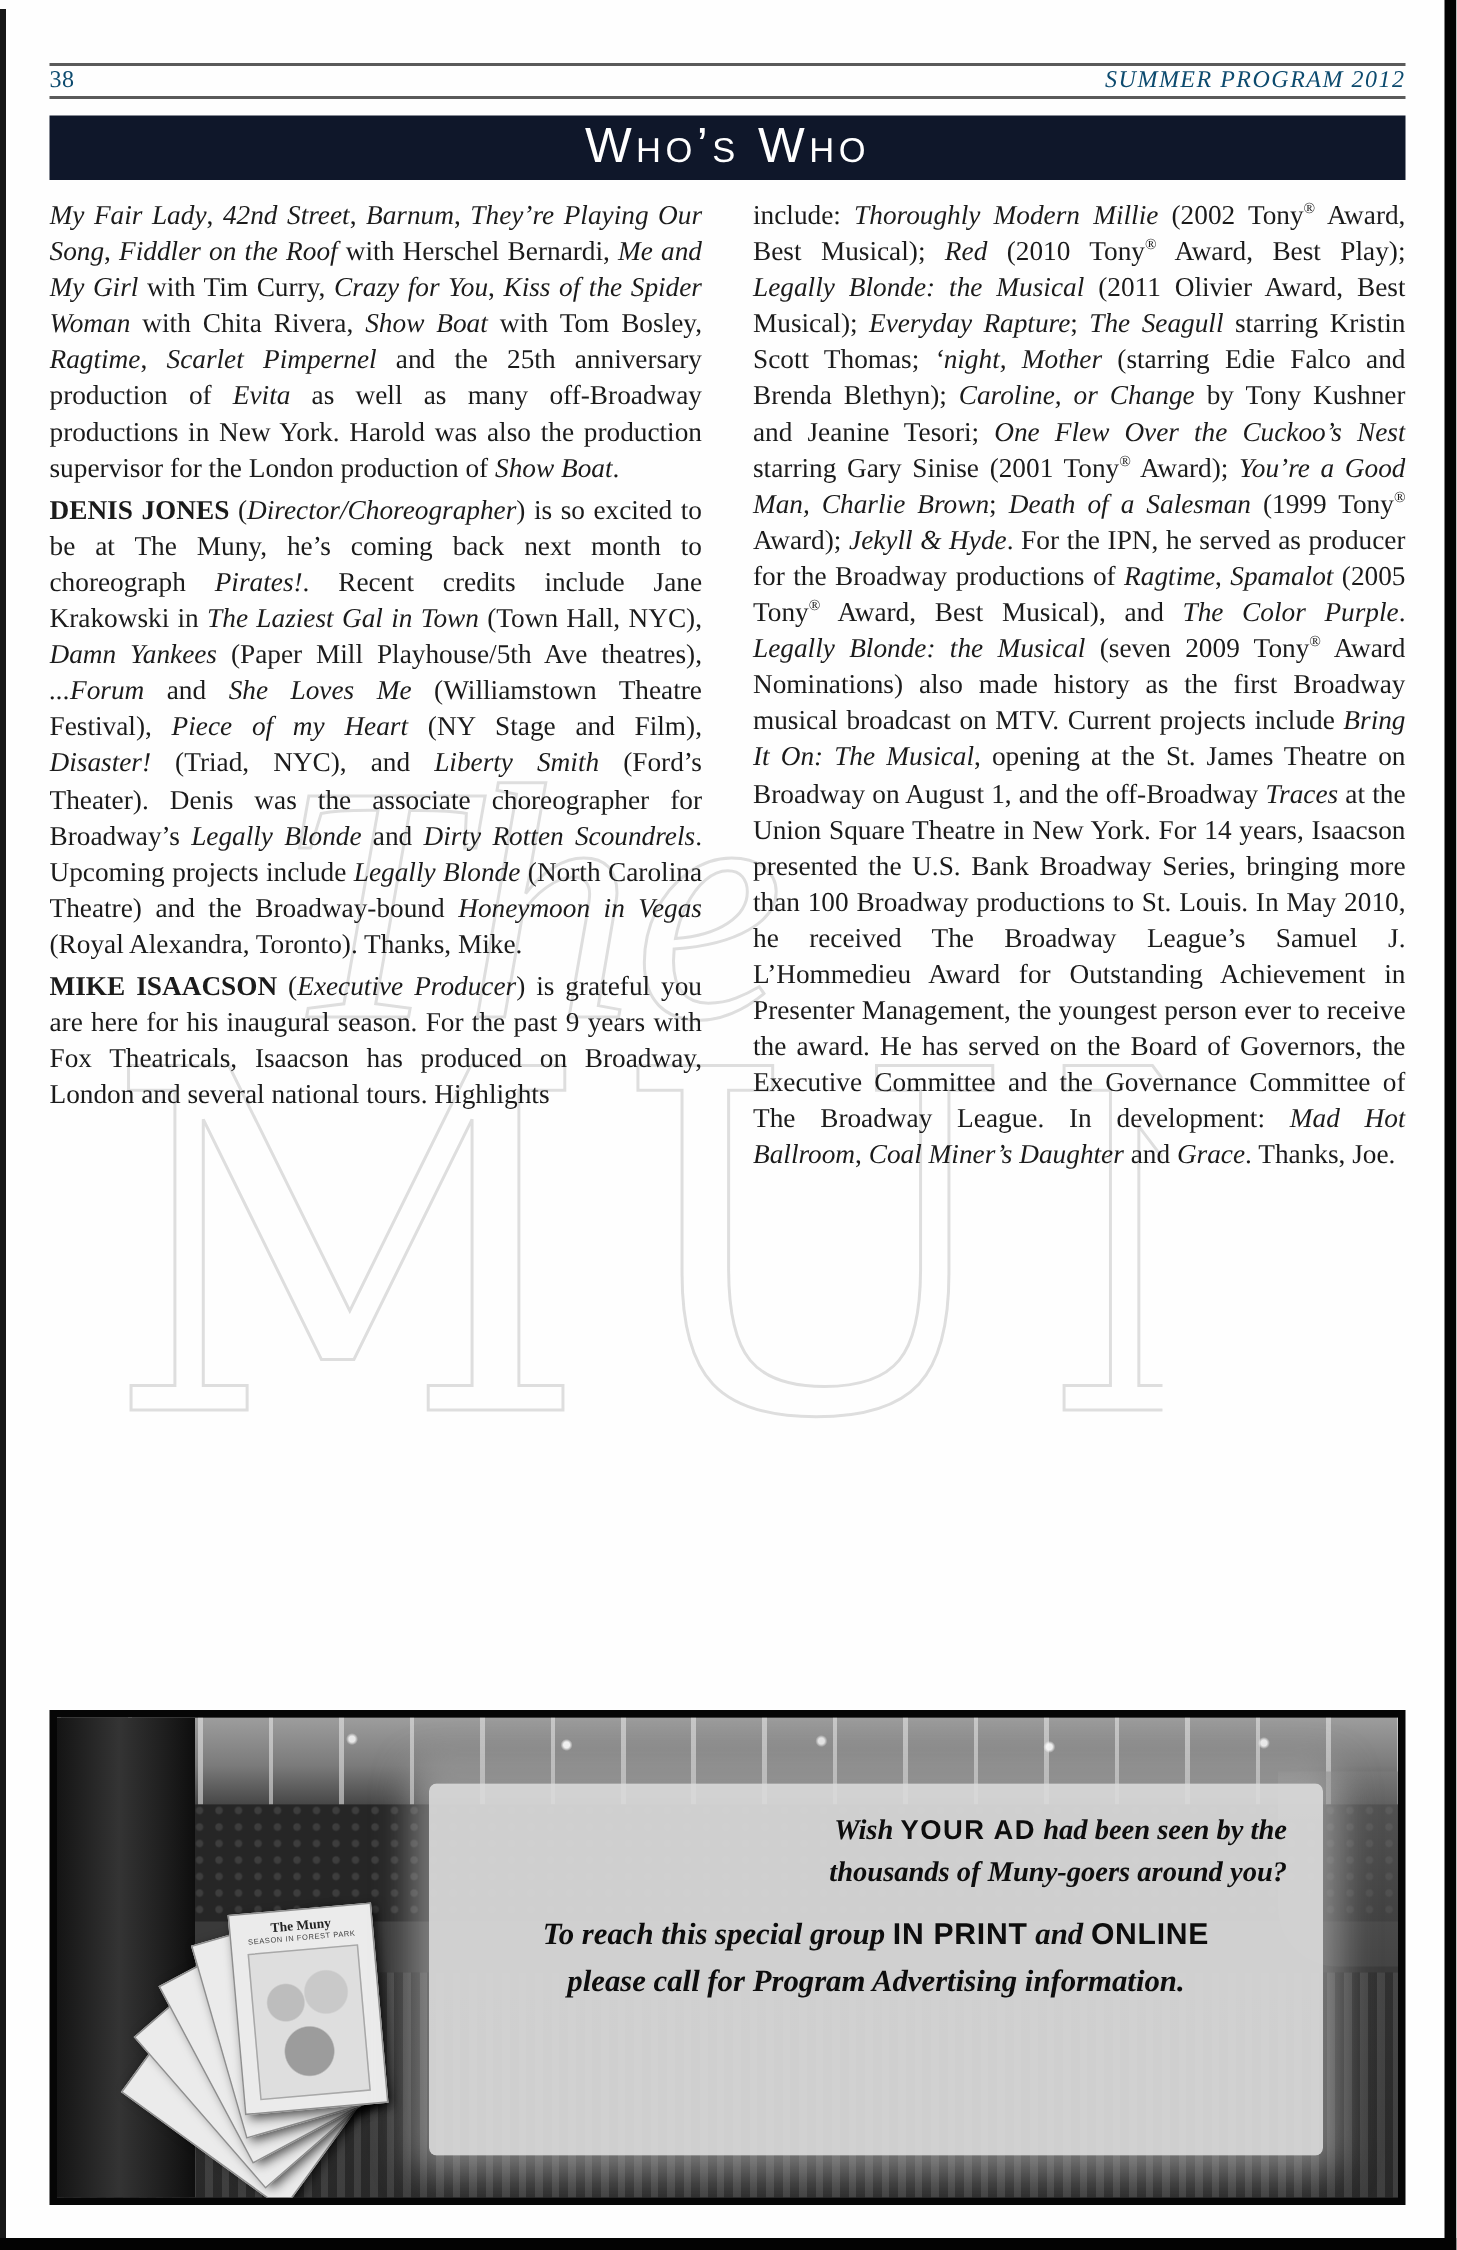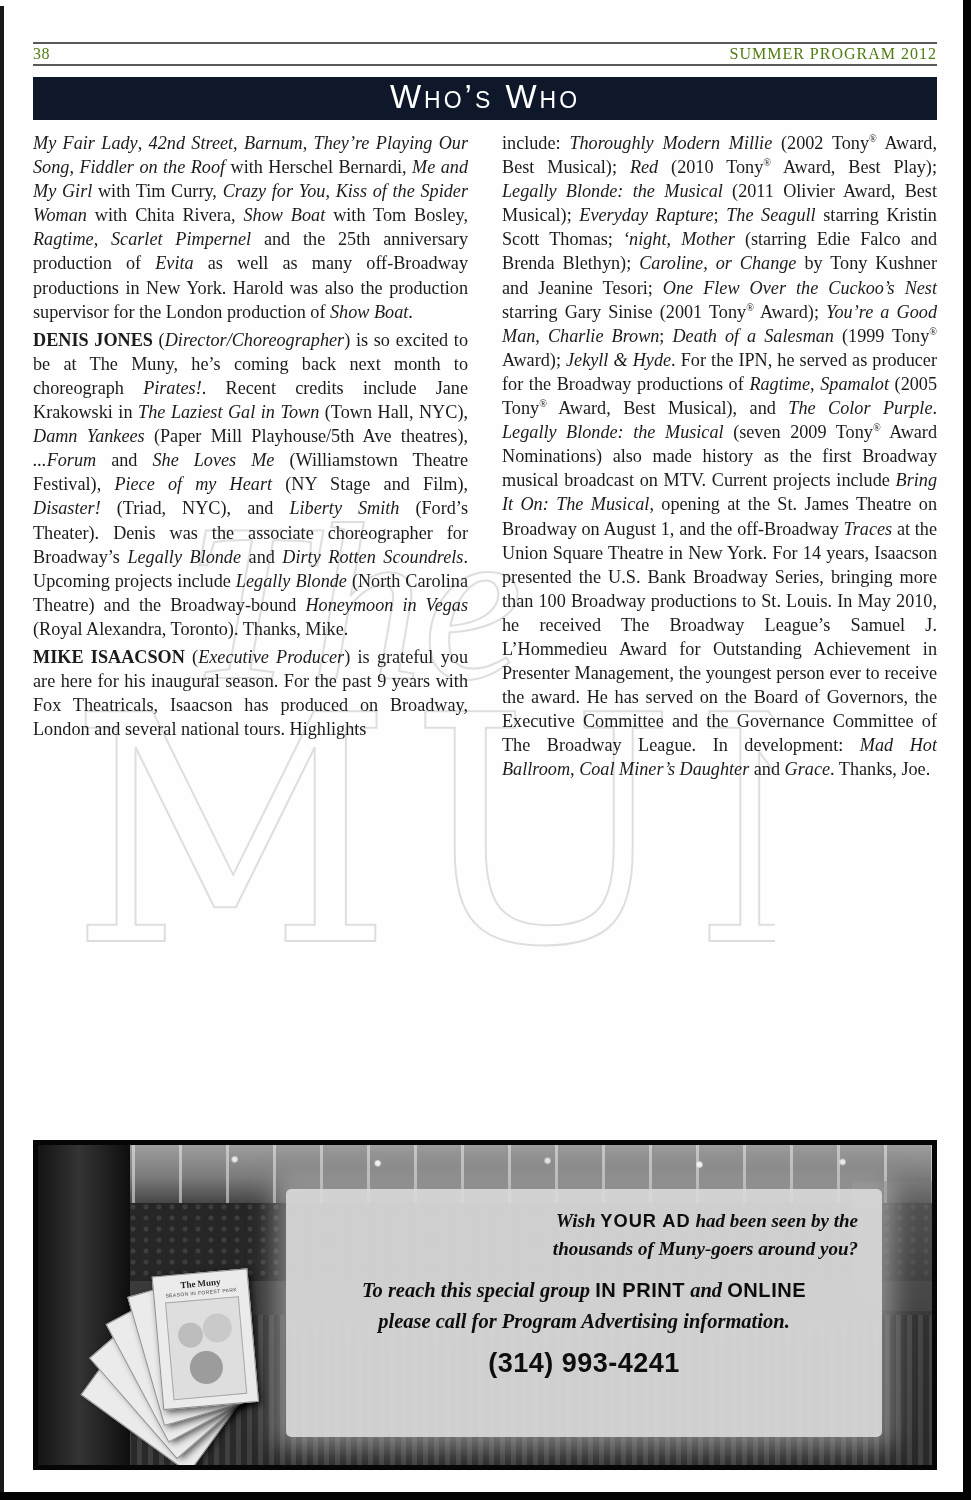--- a/index.html
+++ b/index.html
@@ -14,23 +14,23 @@
   .edge-right{position:absolute;right:0;top:0;width:8px;height:1500px;background:#030303;}
   .edge-bottom{position:absolute;left:0;bottom:0;width:100%;height:8px;background:#030303;z-index:30;}
 
   
   .rule{position:absolute;left:33px;right:34px;height:2px;background:#5a5a5a;}
   .rule-top{top:42px;}
   .rule-bottom{top:64px;}
   .header-row{
     position:absolute;left:33px;right:34px;top:44px;height:20px;
     display:flex;justify-content:space-between;align-items:center;
-    font-size:16px;letter-spacing:0.4px;color:#4d7c0f;
-  }
-  .header-right{letter-spacing:1px;}
+    font-size:16px;letter-spacing:0.4px;color:#0c4a6e;
+  }
+  .header-right{letter-spacing:1px;font-style:italic;}
 
   
   .banner{
     position:absolute;left:33px;right:34px;top:77px;height:43px;
     background:#0f172a;color:#ffffff;
     display:flex;align-items:center;justify-content:center;
   }
   .banner-title{
     font-family:"Liberation Sans", sans-serif;
     font-variant:small-caps;
@@ -214,16 +214,15 @@
         <div class="cover-sub">Season in Forest Park</div>
         <div class="cover-art"></div>
       </div>
     </div>
 
     <div class="ad-panel">
       <div class="ad-headline"><span class="seg-i">Wish </span><span class="seg-sans">YOUR AD</span><span class="seg-i"> had been seen by the
 thousands of Muny-goers around you?</span></div>
       <div class="ad-contact"><span class="seg-i">To reach this special group </span><span class="seg-sans">IN PRINT</span><span class="seg-i"> and </span><span class="seg-sans">ONLINE</span><span class="seg-i">
 please call for Program Advertising information.</span></div>
-      <div class="ad-phone">(314) 993-4241</div>
     </div>
   </div>
 </div>
 
 </body></html>

